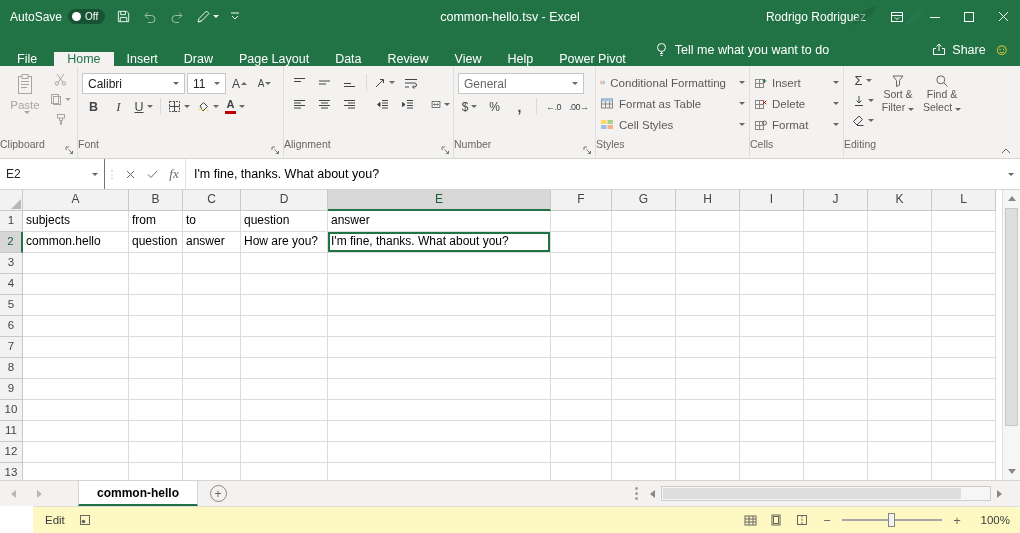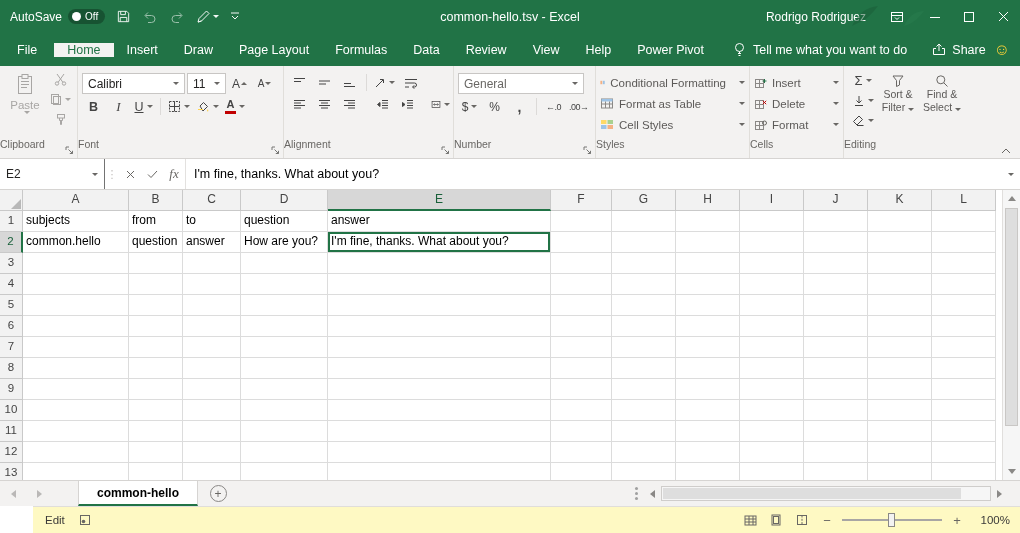--- a/index.html
+++ b/index.html
@@ -17,21 +17,21 @@
   .qbtn.dim{opacity:.55;}
   .title-center{position:absolute;left:50%;transform:translateX(-50%);font-size:12.5px;white-space:nowrap;}
   .leaf{position:absolute;top:4px;opacity:.5;}
   .tb-right{margin-left:auto;display:flex;align-items:center;height:100%;}
   .user-name{font-size:12px;margin-right:16px;}
   .win-btn{width:34px;height:33px;display:flex;align-items:center;justify-content:center;color:#fff;}
   .ribbondisp{width:30px;height:33px;display:flex;align-items:center;justify-content:center;color:#fff;margin-right:6px;}
 
   
   .tabrow{flex:0 0 33px;background:#217346;display:flex;align-items:stretch;color:#fff;font-size:12.5px;}
-  .tabs-slot{display:flex;align-items:center;}
+  .tabs-slot{display:flex;align-items:flex-end;}
   .tab{display:flex;align-items:center;padding:0 13px;cursor:default;white-space:nowrap;}
   .tab.file{padding:0 17px;}
   .tab.active{background:#f3f2f1;color:#217346;}
   .tellme{display:flex;align-items:center;gap:7px;margin-left:16px;white-space:nowrap;}
   .tr-right{margin-left:auto;display:flex;align-items:center;gap:8px;padding-right:10px;}
   .share{display:flex;align-items:center;gap:6px;}
   .smiley{color:#ffd337;font-size:16px;line-height:1;}
 
   
   .ribbon{flex:0 0 92px;background:#f3f2f1;display:flex;position:relative;border-bottom:1px solid #d6d4d2;}
@@ -206,21 +206,20 @@
     </div>
   </div>
 
   <div class="tabrow">
     <div class="tabs-slot">
         <div class="tab file">File</div>
         <div class="tab active">Home</div>
         <div class="tab">Insert</div>
         <div class="tab">Draw</div>
         <div class="tab">Page Layout</div>
-        <div class="tab">Formulas</div>
         <div class="tab">Data</div>
         <div class="tab">Review</div>
         <div class="tab">View</div>
         <div class="tab">Help</div>
         <div class="tab">Power Pivot</div>
       </div>
     <div class="tellme">
       <svg width="13" height="15" viewBox="0 0 13 15" fill="none" stroke="currentColor">
           <circle cx="6.5" cy="5.5" r="4"></circle>
           <path d="M5 11.5h3M5.5 13.5h2M6.5 9.5v1.5"></path>

